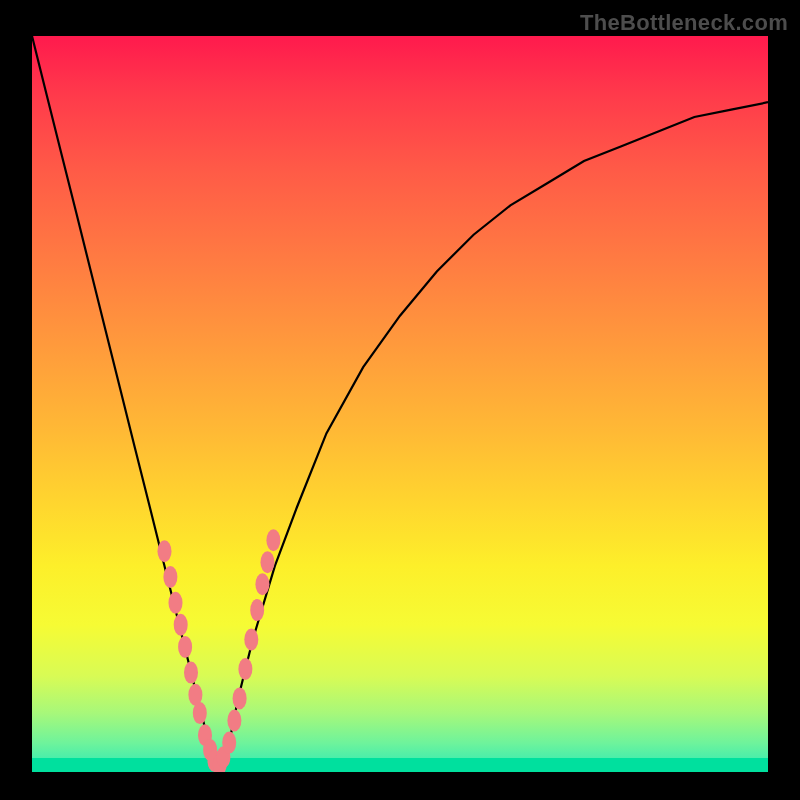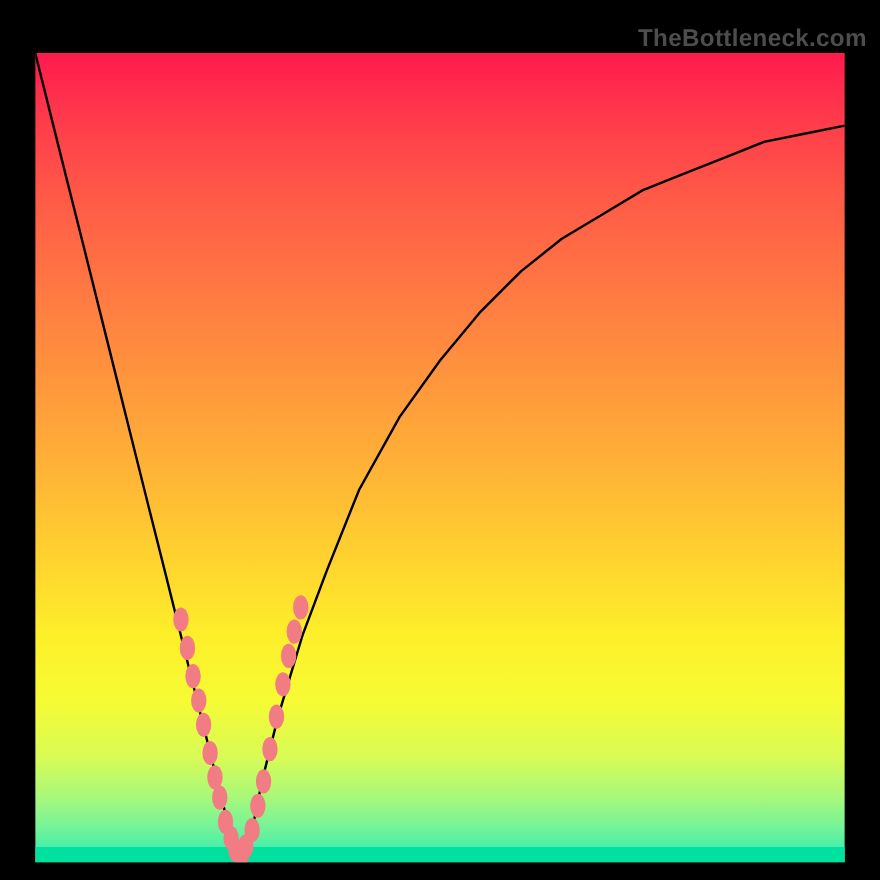--- a/index.html
+++ b/index.html
@@ -7,21 +7,21 @@
     padding: 0;
     width: 800px;
     height: 800px;
     overflow: hidden;
     background: #000;
     font-family: Arial, Helvetica, sans-serif;
   }
   .frame {
     position: absolute;
     left: 0;
-    top: 16px;
+    top: 4px;
     width: 800px;
     height: 592px;
     background: #000;
   }
   .plot-area {
     position: absolute;
     left: 32px;
     top: 32px;
     width: 736px;
     height: 736px;

